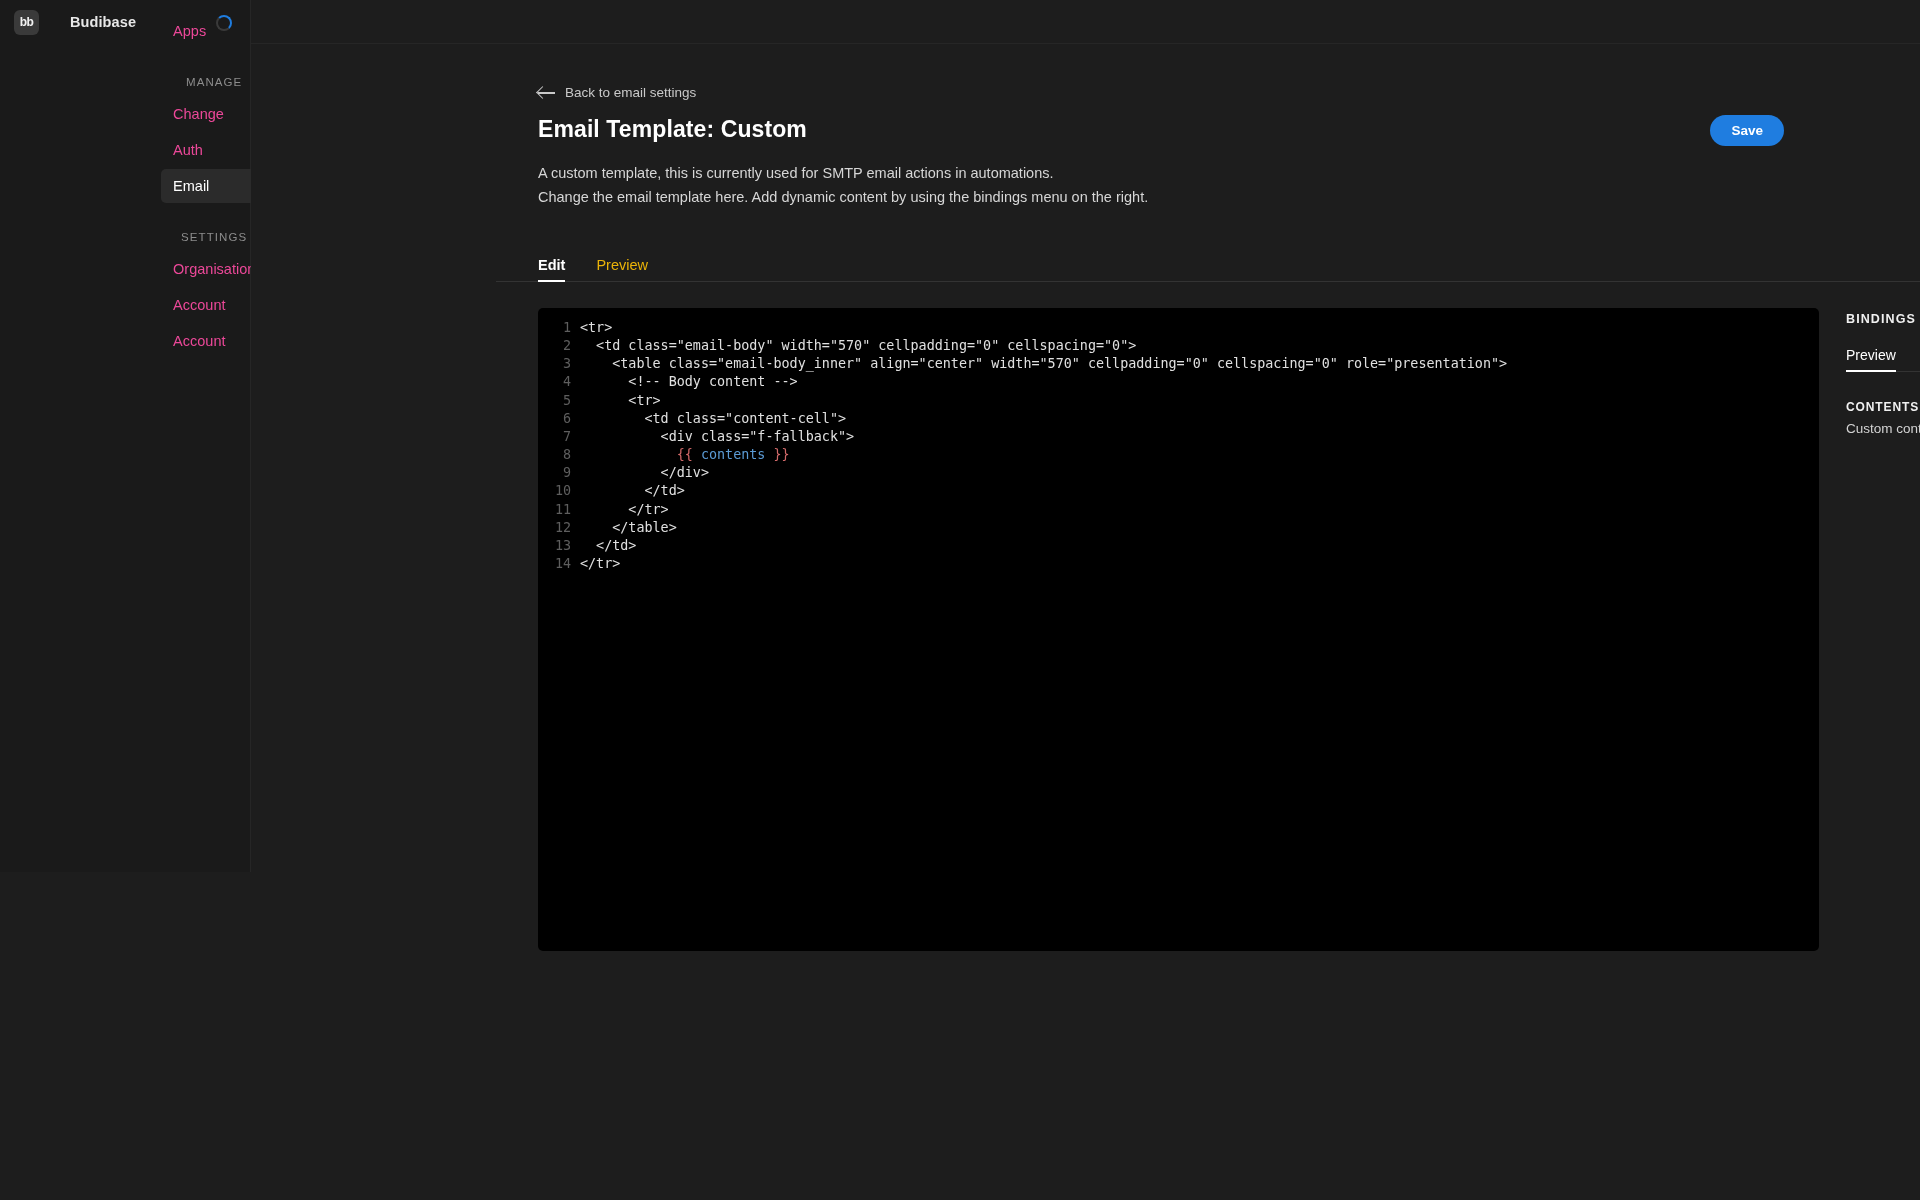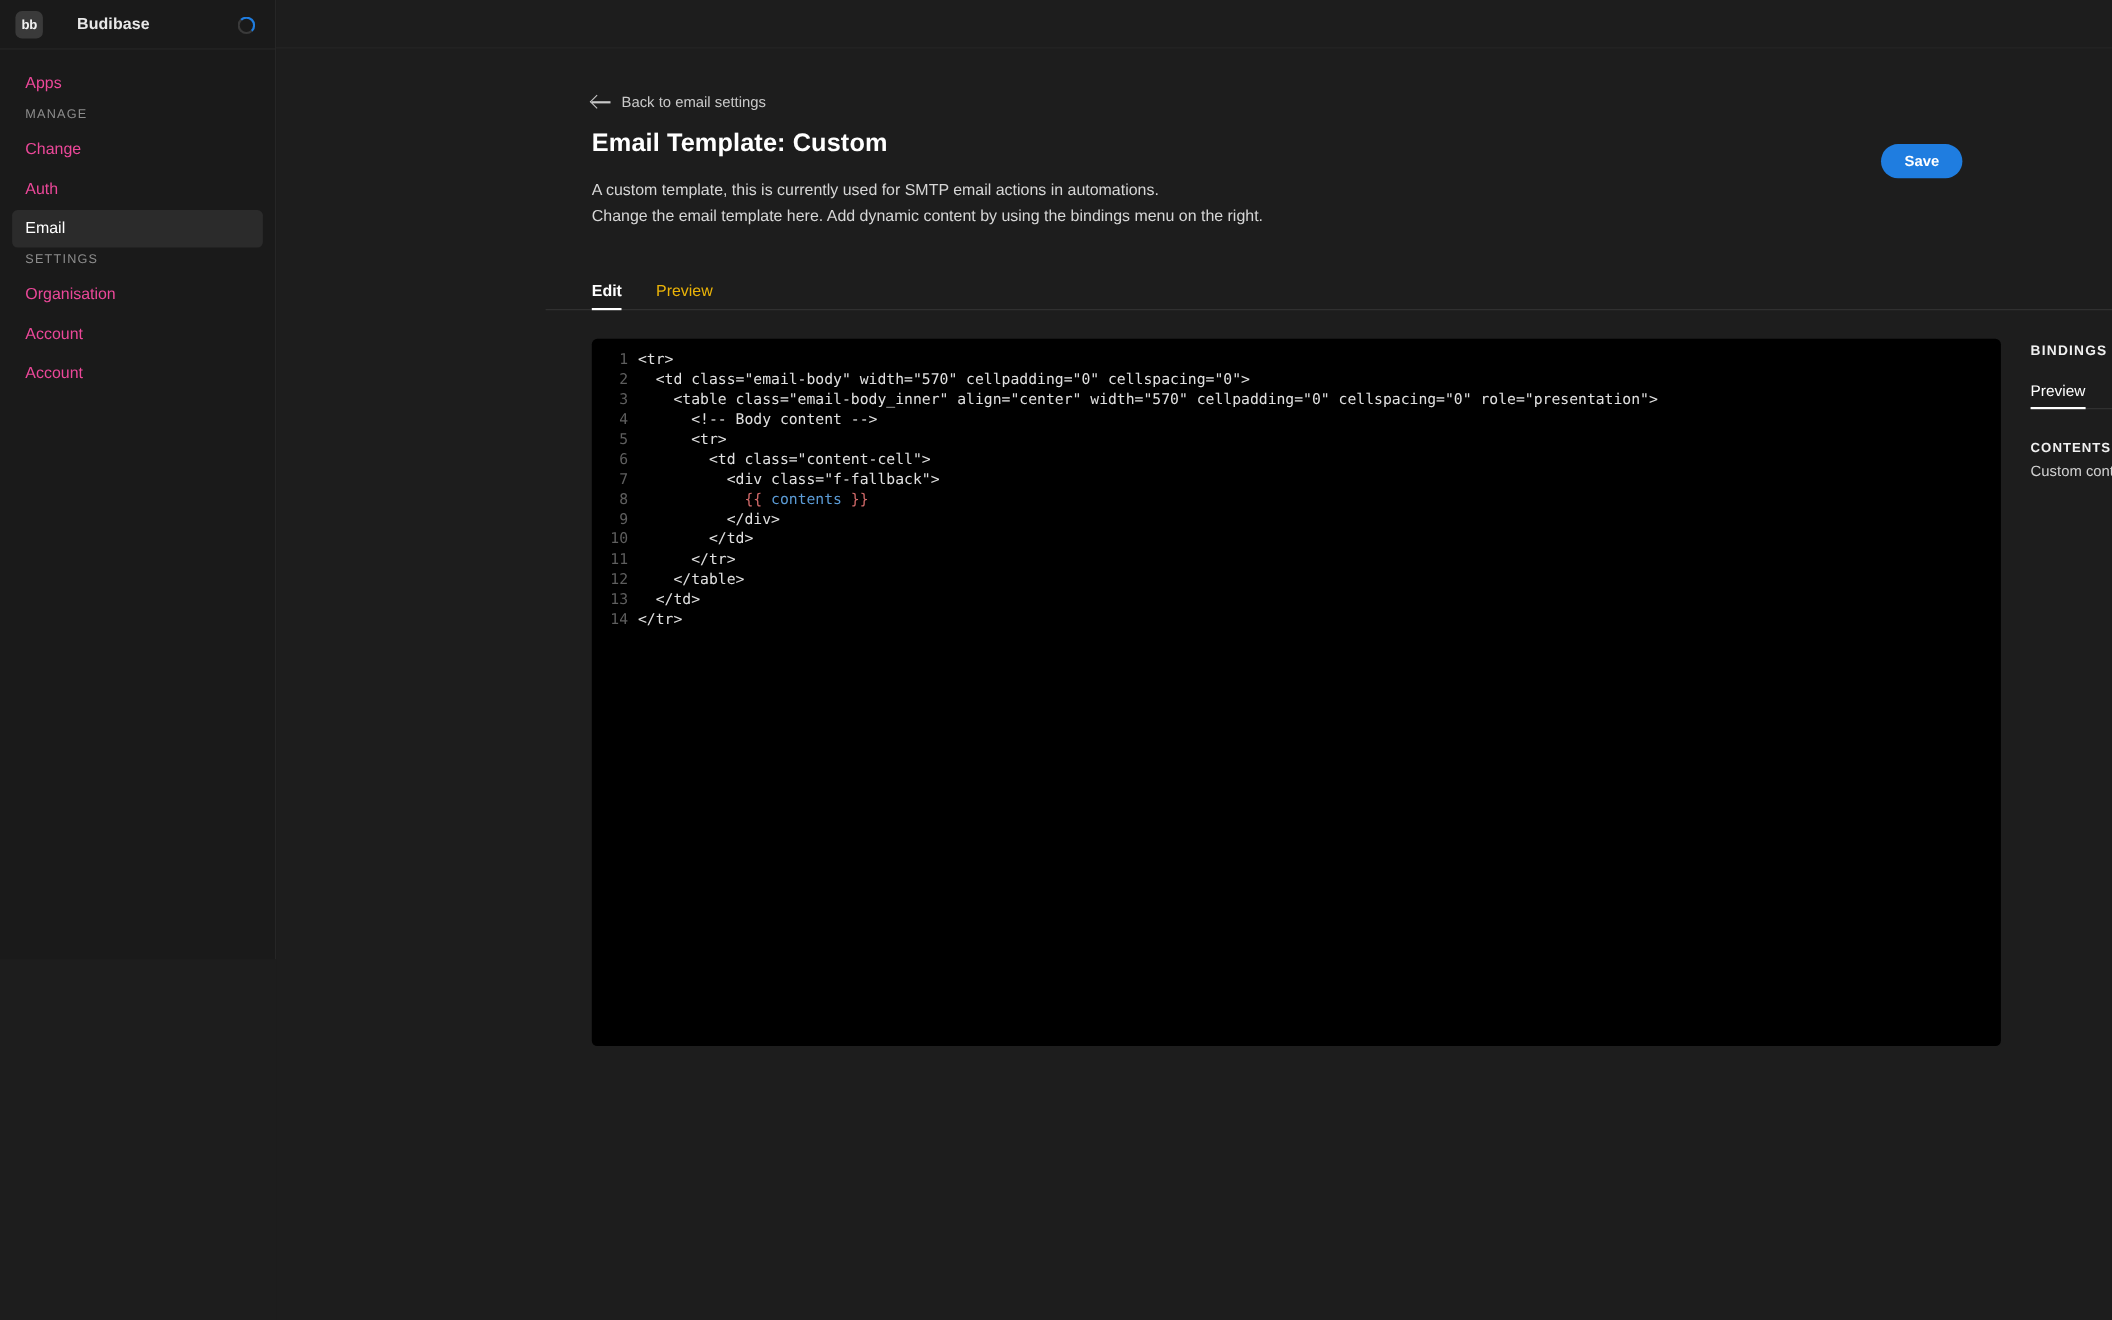--- a/index.html
+++ b/index.html
@@ -12,21 +12,21 @@
 
   
   .app { display: flex; width: 1920px; height: 1200px; }
 
   
   .sidebar {
     width: 251px; height: 872px;
     background: #1a1a1a;
     border-right: 1px solid #262626;
     flex: 0 0 251px;
-    display: flex; flex-direction: column;
+    display: flex; flex-direction: row; text-align: center;
   }
   .brand {
     height: 44px;
     display: flex; align-items: center;
     padding: 0 14px;
     position: relative;
   }
   .brand-logo {
     width: 25px; height: 25px;
     border-radius: 6px;
@@ -58,21 +58,21 @@
     border-radius: 5px;
     font-size: 14.5px; color: #ec4899;
     cursor: pointer;
     margin-bottom: 2px;
   }
   .nav-item.active { background: #2b2b2b; color: #ffffff; }
   .nav-section {
     font-size: 11.5px; color: #8d8d8d;
     letter-spacing: 1.1px;
     padding: 0 12px;
-    margin-top: 5px; margin-bottom: 9px;
+    margin-top: 28px; margin-bottom: 9px;
     text-transform: uppercase;
   }
 
   
   .main {
     flex: 1; height: 1200px;
     background: #1d1d1d;
     display: flex; flex-direction: column;
     position: relative;
   }
@@ -105,21 +105,21 @@
     transform: rotate(45deg);
   }
 
   .page-title {
     font-size: 23px; font-weight: bold; color: #ffffff;
     margin-bottom: 18px; letter-spacing: 0.1px;
   }
   .desc { font-size: 14.5px; color: #d6d6d6; line-height: 24px; }
 
   .save-btn {
-    position: absolute; right: 352px; top: 87px;
+    position: absolute; right: 352px; top: 71px;
     background: #1f7de0; color: #ffffff;
     border: none; border-radius: 17px;
     height: 31px; padding: 0 21px;
     font-size: 13.5px; font-weight: bold;
     font-family: "Liberation Sans", sans-serif;
     cursor: pointer;
   }
 
   
   .tabs-wrap { margin-top: 44px; width: 1568px; margin-left: -42px; padding-left: 42px; }

